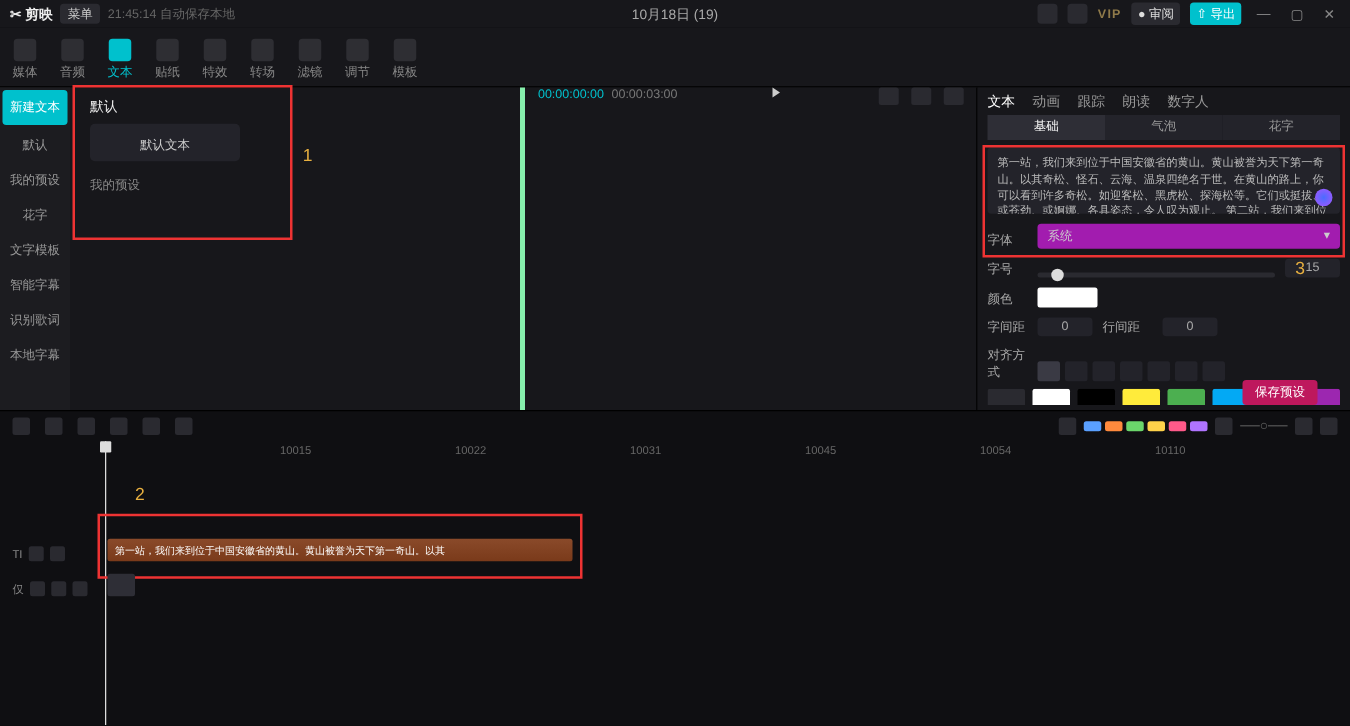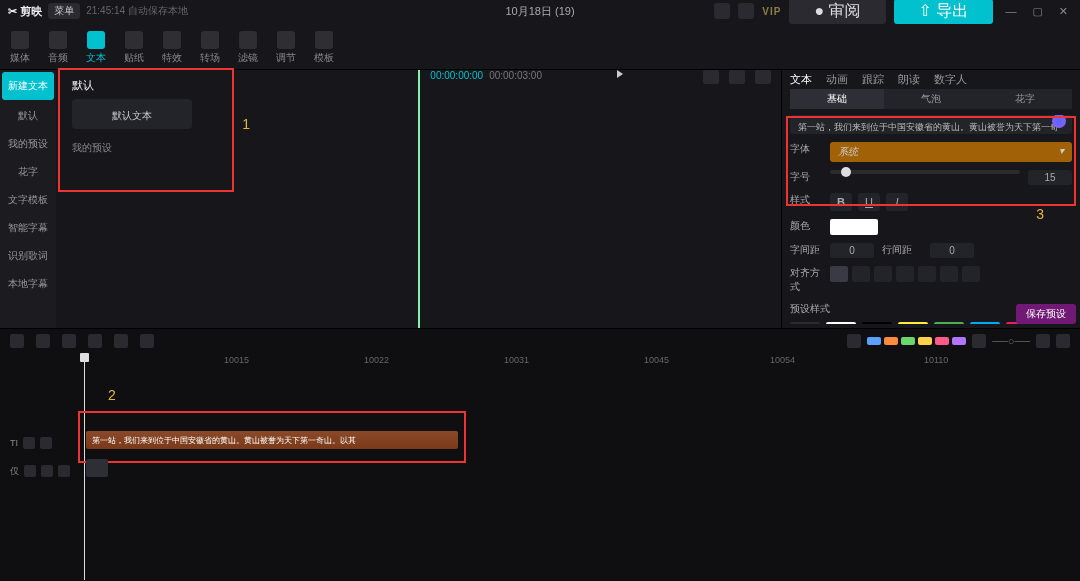--- a/index.html
+++ b/index.html
@@ -5,30 +5,30 @@
 * { margin:0; padding:0; box-sizing:border-box; font-family:"Microsoft YaHei",Arial,sans-serif; }
 body { background:#0d0d0f; color:#ccc; width:1080px; height:581px; overflow:hidden; font-size:11px; }
 .title-bar { height:22px; background:#17171b; display:flex; align-items:center; padding:0 8px; position:relative; }
 .title-bar .logo { color:#eee; font-weight:bold; font-size:11px; display:flex; align-items:center; gap:3px; }
 .title-bar .pill { background:#2a2a30; border-radius:3px; padding:1px 6px; font-size:10px; margin-left:6px; }
 .title-bar .meta { color:#666; font-size:10px; margin-left:6px; }
 .title-bar .center { position:absolute; left:50%; transform:translateX(-50%); color:#aaa; font-size:11px; }
 .title-bar .right { margin-left:auto; display:flex; align-items:center; gap:8px; }
 .title-bar .ico { width:16px; height:16px; background:#2a2a30; border-radius:3px; }
 .title-bar .vip { color:#8f7a4a; font-size:10px; font-weight:bold; letter-spacing:1px;}
-.title-bar .btn { background:#2a2a30; border-radius:3px; padding:2px 25px; font-size:16px; color:#ddd; cursor:pointer;}
+.title-bar .btn { background:#2a2a30; border-radius:3px; padding:2px 5px; font-size:10px; color:#ddd; cursor:pointer;}
 .title-bar .btn.export { background:#00c1cd; color:#fff; }
 .title-bar .win { color:#888; font-size:11px; padding:0 4px; }
 .main-toolbar { height:48px; background:#17171b; display:flex; align-items:flex-end; padding:0 10px 4px 10px; gap:18px; border-bottom:1px solid #000;}
 .tb-item { display:flex; flex-direction:column; align-items:center; color:#888; font-size:10px; gap:2px; cursor:pointer;}
 .tb-item.active { color:#00c1cd; }
 .tb-item .ic { width:18px; height:18px; background:#2e2e33; border-radius:3px; }
 .tb-item.active .ic { background:#00c1cd; }
 .workspace { display:flex; height:258px; background:#0d0d0f; }
-.panel-left { width:430px; display:flex; background:#17171b; border-right:2px solid #86efac; }
+.panel-left { width:430px; display:flex; background:#17171b; border-right:4px solid #86efac; }
 .left-nav { width:56px; background:#1c1c20; display:flex; flex-direction:column; }
 .left-nav .ni { padding:7px 5px; font-size:10px; color:#999; text-align:center; cursor:pointer;}
 .left-nav .ni.active { background:#00c1cd; color:#fff; border-radius:3px; margin:2px;}
 .left-content { flex:1; position:relative; padding:8px; }
 .left-content .hdr { color:#eee; font-size:11px; margin:0 0 6px 8px; }
 .text-card { width:120px; padding:10px 0 6px 0; background:#23232a; border-radius:4px; text-align:center; font-size:10px; color:#ccc; margin:2px 0 12px 8px;}
 .preset-label{ color:#888; font-size:10px; margin-left:8px;}
 .highlight1 { position:absolute; left:2px; top:-2px; width:176px; height:124px; border:2px solid #e33; pointer-events:none;}
 .highlight1 .num { position:absolute; right:-18px; top:46px; color:#e8b040; font-size:14px; }
 .panel-mid { width:370px; background:#17171b; border-right:1px solid #000; display:flex; flex-direction:column;}
@@ -44,35 +44,35 @@
 .panel-right { flex:1; background:#17171b; display:flex; flex-direction:column; padding:2px 8px 4px 8px; position:relative;}
 .r-tabs { display:flex; gap:14px; height:22px; align-items:center; font-size:11px;}
 .r-tabs .t{color:#999;cursor:pointer;} .r-tabs .t.active{color:#fff;}
 .r-subtabs{display:flex;height:20px;gap:0;margin-top:2px;}
 .r-subtabs .s{flex:1;text-align:center;font-size:10px;background:#23232a;color:#999;line-height:20px;}
 .r-subtabs .s.active{background:#2e2e36;color:#fff;}
 .text-area{margin-top:6px;background:#23232a;border-radius:3px;padding:6px 8px;height:60px;font-size:9px;color:#bbb;line-height:1.4;overflow:hidden;position:relative;}
 .text-area .ai{position:absolute;right:6px;bottom:6px;width:14px;height:14px;background:radial-gradient(circle,#4a6cff,#aa55ff);border-radius:50%;}
 .highlight3{position:absolute;left:4px;top:46px;right:4px;height:90px;border:2px solid #e33;pointer-events:none;}
 .highlight3 .num{position:absolute;right:30px;bottom:-18px;color:#e8b040;font-size:14px;}
-.prop-row{display:flex;align-items:flex-start;gap:8px;margin-top:8px;font-size:10px;color:#aaa;}
+.prop-row{display:flex;align-items:flex-end;gap:8px;margin-top:8px;font-size:10px;color:#aaa;}
 .prop-row .lab{width:32px;}
-.sel{flex:1;background:#a16207;border-radius:3px;padding:3px 8px;font-size:10px;color:#ccc;display:flex;justify-content:space-between;font-style:italic;}
+.sel{flex:1;background:#a21caf;border-radius:3px;padding:3px 8px;font-size:10px;color:#ccc;display:flex;justify-content:space-between;}
 .slider{flex:1;height:4px;background:#2a2a30;border-radius:2px;position:relative;}
 .slider .kn{position:absolute;left:6%;top:-3px;width:10px;height:10px;background:#ddd;border-radius:50%;}
 .numbox{width:44px;background:#23232a;border-radius:3px;padding:2px 4px;text-align:center;font-size:10px;}
 .style-btns{display:flex;gap:6px;}
 .style-btns .sb{width:22px;height:18px;background:#23232a;border-radius:3px;text-align:center;line-height:18px;font-size:11px;}
 .swatch{width:48px;height:16px;background:#fff;border-radius:2px;}
 .align-row{display:flex;gap:4px;}
 .align-row .ab{width:18px;height:16px;background:#23232a;border-radius:2px;}
 .align-row .ab.on{background:#3a3a44;}
 .preset-row{display:flex;gap:6px;margin-top:6px;overflow:hidden;}
 .preset-row .ps{width:30px;height:16px;border-radius:2px;}
-.save-btn{position:absolute;right:4px;bottom:4px;background:#701a75;color:#fff;font-size:10px;padding:3px 10px;border-radius:3px;}
+.save-btn{position:absolute;right:26px;bottom:4px;background:#be185d;color:#fff;font-size:10px;padding:3px 10px;border-radius:3px;}
 .timeline{height:252px;background:#0f0f12;border-top:1px solid #000;position:relative;}
 .tl-toolbar{height:24px;display:flex;align-items:center;padding:0 10px;gap:12px;}
 .tl-toolbar .tib{width:14px;height:14px;background:#2a2a30;border-radius:2px;}
 .tl-toolbar .right{margin-left:auto;display:flex;gap:6px;align-items:center;}
 .tl-toolbar .chip{width:14px;height:8px;border-radius:2px;}
 .ruler{height:18px;position:relative;margin-left:84px;color:#666;font-size:9px;}
 .ruler .tick{position:absolute;top:2px;}
 .playhead{position:absolute;left:84px;top:24px;bottom:0;width:1px;background:#ddd;}
 .playhead::before{content:"";position:absolute;top:0;left:-4px;width:9px;height:9px;background:#ddd;border-radius:1px;}
 .tracks{position:relative;margin-top:4px;}
@@ -213,28 +213,20 @@
       </div>
 
     <div class="prop-row">
         <span class="lab">字号</span>
       <div class="slider">
           <div class="kn"></div>
         </div>
       <div class="numbox">15</div>
       </div>
 
-    <div class="prop-row">
-        <span class="lab">样式</span>
-      <div class="style-btns">
-        <div class="sb" style="font-weight:bold">B</div>
-        <div class="sb" style="text-decoration:underline">U</div>
-        <div class="sb" style="font-style:italic">I</div>
-      </div>
-      </div>
 
     <div class="prop-row">
         <span class="lab">颜色</span>
       <div class="swatch"></div>
       </div>
 
     <div class="prop-row">
       <span class="lab">字间距</span>
       <div class="numbox">0</div>
       <span class="lab" style="width:40px">行间距</span>
@@ -247,23 +239,20 @@
         <div class="ab on"></div>
         <div class="ab"></div>
         <div class="ab"></div>
         <div class="ab"></div>
         <div class="ab"></div>
         <div class="ab"></div>
         <div class="ab"></div>
       </div>
       </div>
 
-    <div class="prop-row">
-        <span class="lab" style="width:48px">预设样式</span>
-      </div>
     <div class="preset-row" id="preset-row">
         <div class="ps" style="background: rgb(42, 42, 48);"></div>
         <div class="ps" style="background: rgb(255, 255, 255);"></div>
         <div class="ps" style="background: rgb(0, 0, 0);"></div>
         <div class="ps" style="background: rgb(255, 235, 59);"></div>
         <div class="ps" style="background: rgb(76, 175, 80);"></div>
         <div class="ps" style="background: rgb(3, 169, 244);"></div>
         <div class="ps" style="background: rgb(233, 30, 99);"></div>
         <div class="ps" style="background: rgb(156, 39, 176);"></div>
       </div>
@@ -294,21 +283,21 @@
       <div class="tib"></div>
       <div class="tib"></div>
     </div>
   </div>
   <div class="ruler" id="ruler">
       <span class="tick" style="left: 0px;"></span>
       <span class="tick" style="left: 140px;">10015</span>
       <span class="tick" style="left: 280px;">10022</span>
       <span class="tick" style="left: 420px;">10031</span>
       <span class="tick" style="left: 560px;">10045</span>
-      <span class="tick" style="left: 686px; text-align: right;">10054</span>
+      <span class="tick" style="left: 700px; text-align: right;">10054</span>
       <span class="tick" style="left: 840px;">10110</span>
     </div>
   <div class="playhead"></div>
   <div class="num2">2</div>
   <div class="highlight2"></div>
 
   <div class="tracks">
     <div style="height:56px"></div>
     <div class="track" style="position:relative">
       <div class="head">

